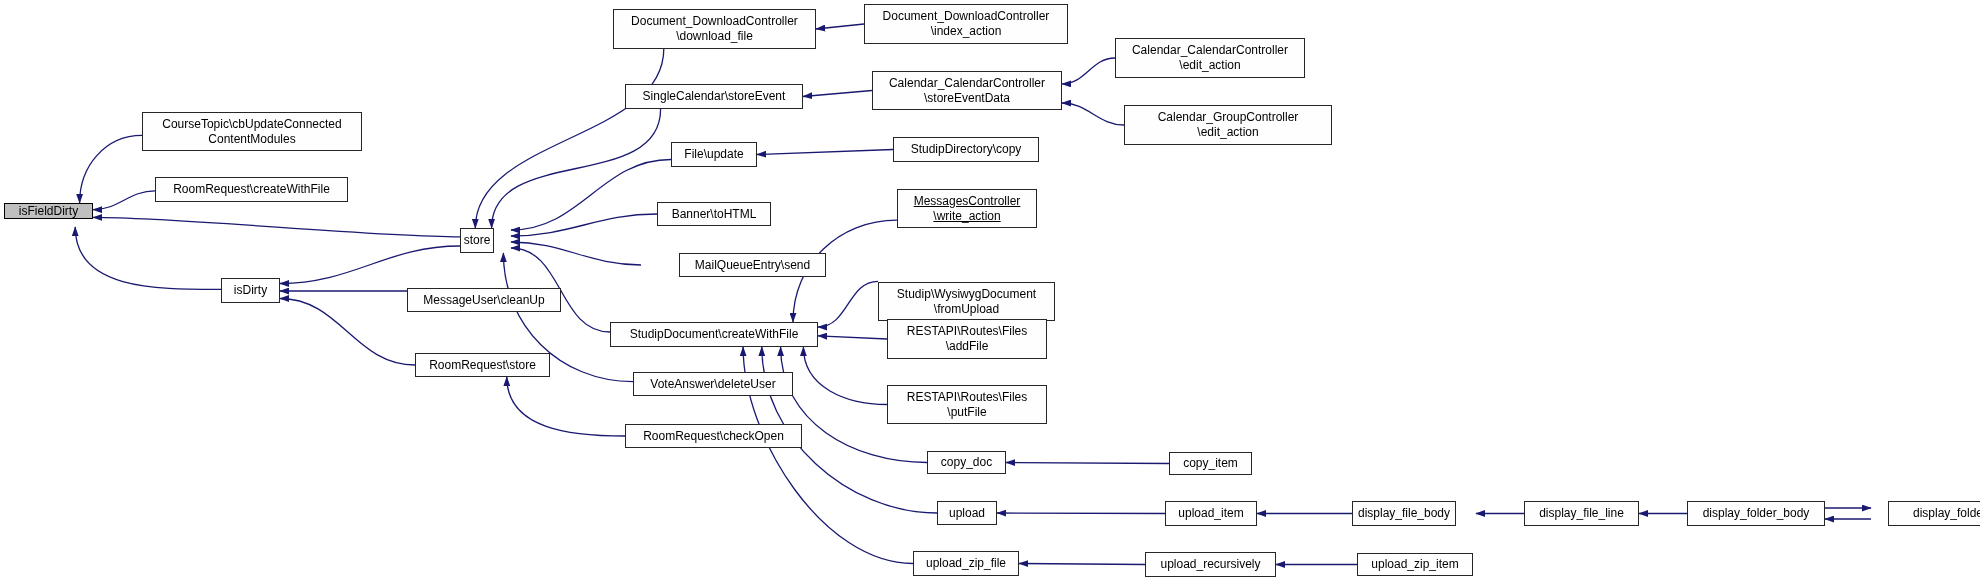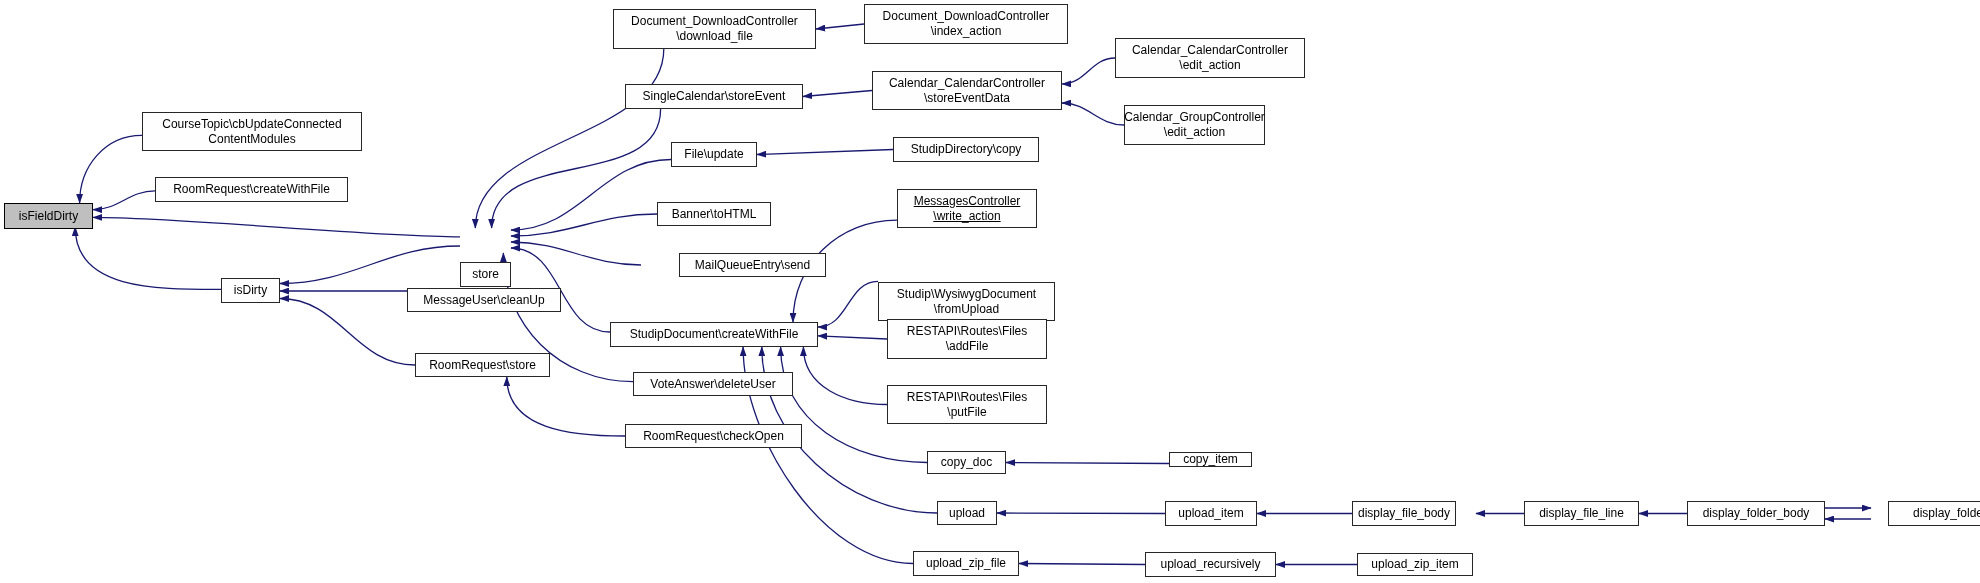--- a/index.html
+++ b/index.html
@@ -90,21 +90,21 @@
         <path class="edge" d="M1352.0,513.5 L1257.0,513.5" marker-end="url(#arrow)"></path>
         <path class="edge" d="M1524.0,513.5 L1476.0,513.5" marker-end="url(#arrow)"></path>
         <path class="edge" d="M1687.0,513.5 L1639.0,513.5" marker-end="url(#arrow)"></path>
         <path class="edge" d="M1825.0,508.0 L1871.0,508.0" marker-end="url(#arrow)"></path>
         <path class="edge" d="M1871.0,519.0 L1825.0,519.0" marker-end="url(#arrow)"></path>
         <path class="edge" d="M1145.0,564.5 L1019.0,563.5" marker-end="url(#arrow)"></path>
         <path class="edge" d="M1357.0,564.5 L1276.0,564.5" marker-end="url(#arrow)"></path>
       </g>
   </svg>
   <div id="nodes">
-      <div class="node highlight" style="left: 4px; top: 203px; width: 89px; height: 26px;">
+      <div class="node highlight" style="left: 4px; top: 203px; width: 89px; height: 16px;">
         <span class="lbl">isFieldDirty</span>
       </div>
       <div class="node" style="left: 142px; top: 112px; width: 220px; height: 39px;">
         <span class="lbl">CourseTopic\cbUpdateConnected
 ContentModules</span>
       </div>
       <div class="node" style="left: 155px; top: 177px; width: 193px; height: 25px;">
         <span class="lbl">RoomRequest\createWithFile</span>
       </div>
       <div class="node" style="left: 221px; top: 278px; width: 59px; height: 25px;">
@@ -112,21 +112,21 @@
       </div>
       <div class="node" style="left: 407px; top: 288px; width: 154px; height: 24px;">
         <span class="lbl">MessageUser\cleanUp</span>
       </div>
       <div class="node" style="left: 415px; top: 353px; width: 135px; height: 24px;">
         <span class="lbl">RoomRequest\store</span>
       </div>
       <div class="node" style="left: 625px; top: 424px; width: 177px; height: 24px;">
         <span class="lbl">RoomRequest\checkOpen</span>
       </div>
-      <div class="node" style="left: 460px; top: 228px; width: 51px; height: 25px; margin-top: 34px;">
+      <div class="node" style="left: 460px; top: 228px; width: 34px; height: 25px;">
         <span class="lbl">store</span>
       </div>
       <div class="node" style="left: 657px; top: 202px; width: 114px; height: 24px;">
         <span class="lbl">Banner\toHTML</span>
       </div>
       <div class="node" style="left: 679px; top: 253px; width: 147px; height: 24px;">
         <span class="lbl">MailQueueEntry\send</span>
       </div>
       <div class="node" style="left: 633px; top: 372px; width: 160px; height: 24px;">
         <span class="lbl">VoteAnswer\deleteUser</span>
@@ -149,21 +149,21 @@
 \index_action</span>
       </div>
       <div class="node" style="left: 872px; top: 71px; width: 190px; height: 39px;">
         <span class="lbl">Calendar_CalendarController
 \storeEventData</span>
       </div>
       <div class="node" style="left: 1115px; top: 38px; width: 190px; height: 40px;">
         <span class="lbl">Calendar_CalendarController
 \edit_action</span>
       </div>
-      <div class="node" style="left: 1124px; top: 105px; width: 141px; height: 40px;">
+      <div class="node" style="left: 1124px; top: 105px; width: 208px; height: 40px;">
         <span class="lbl">Calendar_GroupController
 \edit_action</span>
       </div>
       <div class="node" style="left: 893px; top: 137px; width: 146px; height: 25px;">
         <span class="lbl">StudipDirectory\copy</span>
       </div>
       <div class="node" style="left: 897px; top: 189px; width: 140px; height: 39px; text-decoration: underline;">
         <span class="lbl">MessagesController
 \write_action</span>
       </div>
@@ -175,21 +175,21 @@
         <span class="lbl">RESTAPI\Routes\Files
 \addFile</span>
       </div>
       <div class="node" style="left: 887px; top: 385px; width: 160px; height: 39px;">
         <span class="lbl">RESTAPI\Routes\Files
 \putFile</span>
       </div>
       <div class="node" style="left: 927px; top: 451px; width: 79px; height: 23px;">
         <span class="lbl">copy_doc</span>
       </div>
-      <div class="node" style="left: 1169px; top: 452px; width: 83px; height: 15px;">
+      <div class="node" style="left: 1169px; top: 452px; width: 83px; height: 23px;">
         <span class="lbl">copy_item</span>
       </div>
       <div class="node" style="left: 937px; top: 501px; width: 60px; height: 24px;">
         <span class="lbl">upload</span>
       </div>
       <div class="node" style="left: 1165px; top: 501px; width: 92px; height: 25px;">
         <span class="lbl">upload_item</span>
       </div>
       <div class="node" style="left: 1352px; top: 501px; width: 104px; height: 25px;">
         <span class="lbl">display_file_body</span>

